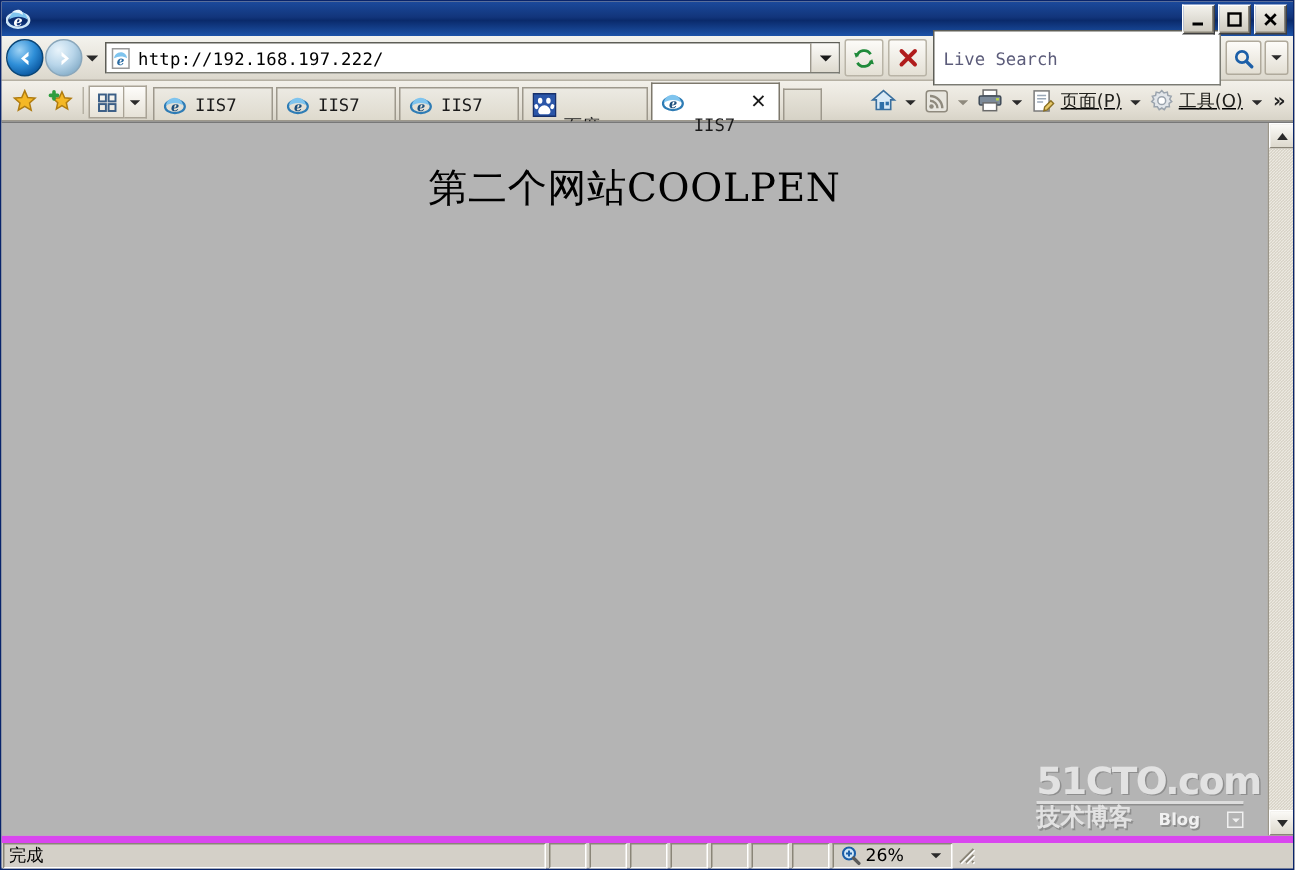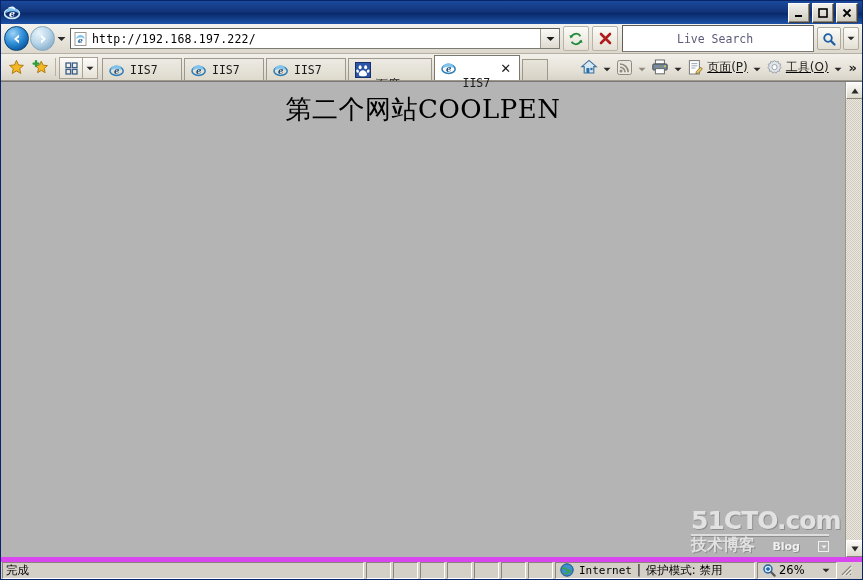--- a/index.html
+++ b/index.html
@@ -108,28 +108,27 @@
     display:flex;align-items:center;justify-content:center;
     cursor:default;
     border:1px solid transparent;
   }
   .tbtn.framed {
     border:1px solid #b9b4a7;
     background: linear-gradient(to bottom,#fcfbf8,#e4e0d5);
     border-radius:2px;
   }
   .searchwrap {
-    width: 192px; height: 27px; flex:0 0 auto;
+    width: 192px; height: 37px; flex:0 0 auto;
     background:#fff;
     border:1px solid #7b7b73;
     border-top-color:#5e5e57;border-left-color:#5e5e57;
     display:flex;align-items:center;
     margin-left:4px;
     box-sizing:border-box;
-    padding-left:48px;
   }
   .search-ph {
     flex:1 1 auto;
     font-family:"DejaVu Sans Mono", monospace;
     font-size:11.5px; color:#5c5c7a; padding-left:6px;
     white-space:nowrap; overflow:hidden;
   }
   .search-go {
     width:22px;height:21px;flex:0 0 auto;
     display:flex;align-items:center;justify-content:center;
@@ -242,21 +241,21 @@
     border-top:1px solid #787878;
     display:flex;
   }
   .pagedoc {
     flex:1 1 auto;
     position:relative;
     background:#b4b4b4;
     overflow:hidden;
   }
   .page-h1 {
-    margin:0; padding-top:10px;
+    margin:16px; padding-top:10px;
     text-align:center;
     font-family:"DejaVu Serif", "Liberation Serif", serif;
     font-size: 26px;
     font-weight:normal;
     color:#000;
     letter-spacing:.5px;
   }
   .watermark {
     position:absolute;
     right: 16px; bottom: 4px;
@@ -631,30 +630,20 @@
     <div class="sb-panel sb-status">
       <span class="sb-txt">完成</span>
     </div>
     <div class="sb-panel sb-small"></div>
     <div class="sb-panel sb-small"></div>
     <div class="sb-panel sb-small"></div>
     <div class="sb-panel sb-small"></div>
     <div class="sb-panel sb-small"></div>
     <div class="sb-panel sb-small"></div>
     <div class="sb-panel sb-small"></div>
-    <div class="sb-panel sb-zone">
-      <svg width="14" height="14" viewBox="0 0 14 14">
-        <circle cx="7" cy="7" r="6.2" fill="#3d8fd0" stroke="#1b4f80"></circle>
-        <path d="M2 5.2c1.6.6 2.6-.4 3.6.2.9.6.2 1.8 1.2 2.2 1 .4 1.4-.8 2.4-.4 1 .4.6 1.8 1.8 2" fill="none" stroke="#3ba33b" stroke-width="1.6"></path>
-        <path d="M3.2 10.4c1.4-.8 2.4.4 3.6 0 1.2-.4 1-1.6 2.2-1.4" fill="none" stroke="#3ba33b" stroke-width="1.4"></path>
-      </svg>
-      <span class="sb-txt mono">Internet</span>
-      <span class="sb-txt">|</span>
-      <span class="sb-txt">保护模式: 禁用</span>
-    </div>
     <div class="sb-panel sb-zoom">
       <svg width="14" height="14" viewBox="0 0 14 14">
         <circle cx="6" cy="6" r="4" fill="#cfe6f7" stroke="#1c5fa8" stroke-width="1.4"></circle>
         <path d="M6 4 L6 8 M4 6 L8 6" stroke="#1c5fa8" stroke-width="1.3"></path>
         <path d="M9 9 L12.6 12.6" stroke="#5a5a5a" stroke-width="2.2" stroke-linecap="round"></path>
       </svg>
       <span class="sb-txt">26%</span>
       <span style="flex:1 1 auto"></span>
       <svg width="8" height="5" viewBox="0 0 8 5" style="margin-right:6px">
         <path d="M0.5 0.8 L4 4.2 L7.5 0.8 Z" fill="#2a2a2a"></path>

